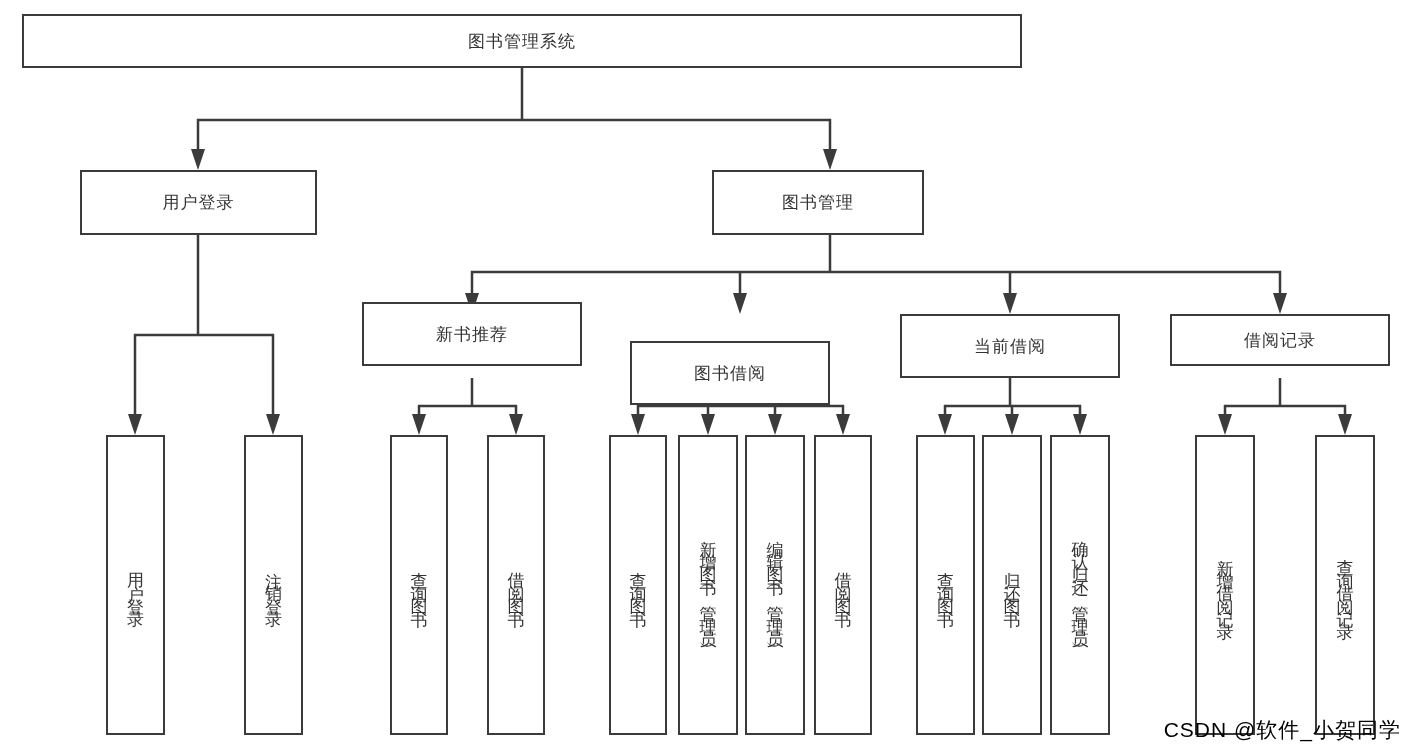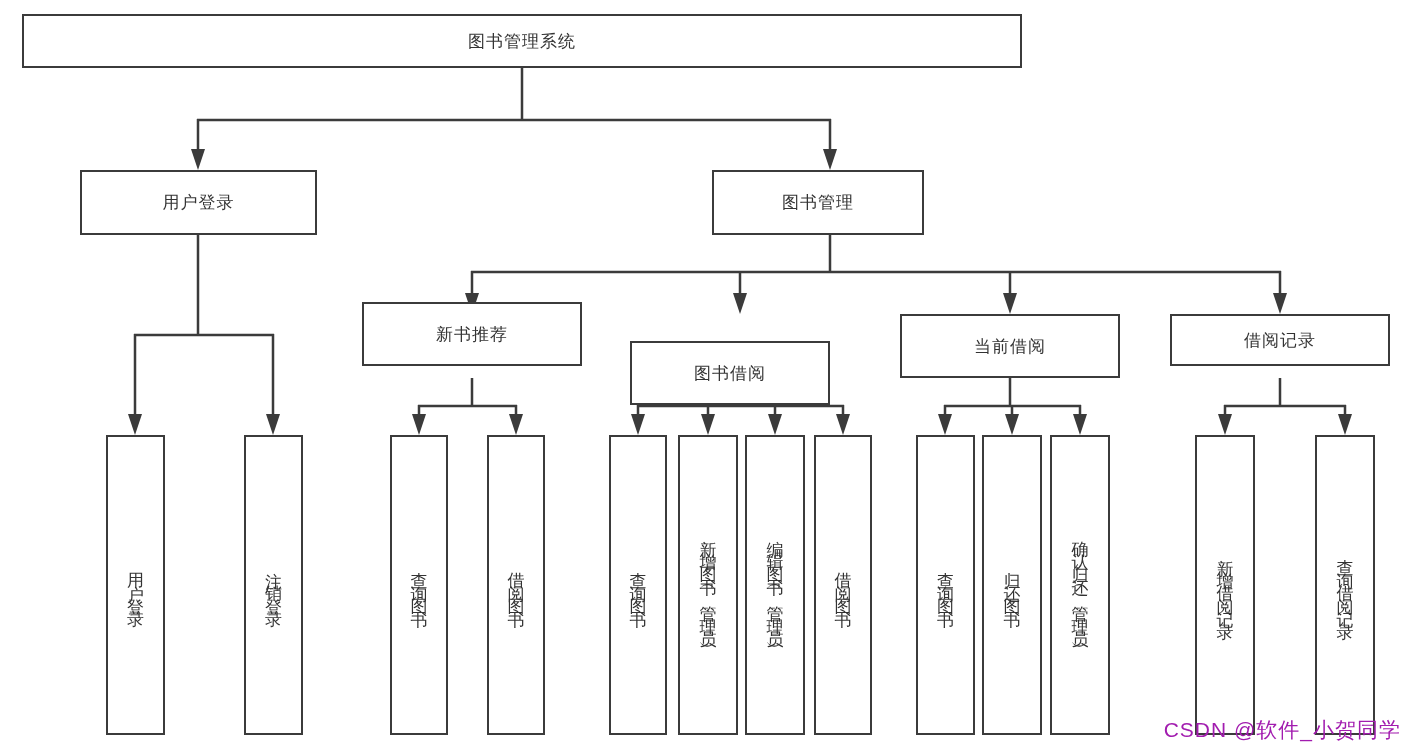--- a/index.html
+++ b/index.html
@@ -41,21 +41,21 @@
     text-orientation: mixed;
     letter-spacing: 13px;
     font-size: 17px;
     line-height: 1;
   }
   #watermark {
     position: absolute;
     top: 716px;
     right: 4px;
     font-size: 21px;
-    color: #a21caf;
+    color: #000000;
     letter-spacing: 1px;
     z-index: 3;
     white-space: nowrap;
   }
 </style>
 </head>
 <body>
 
 <div id="canvas">
 

